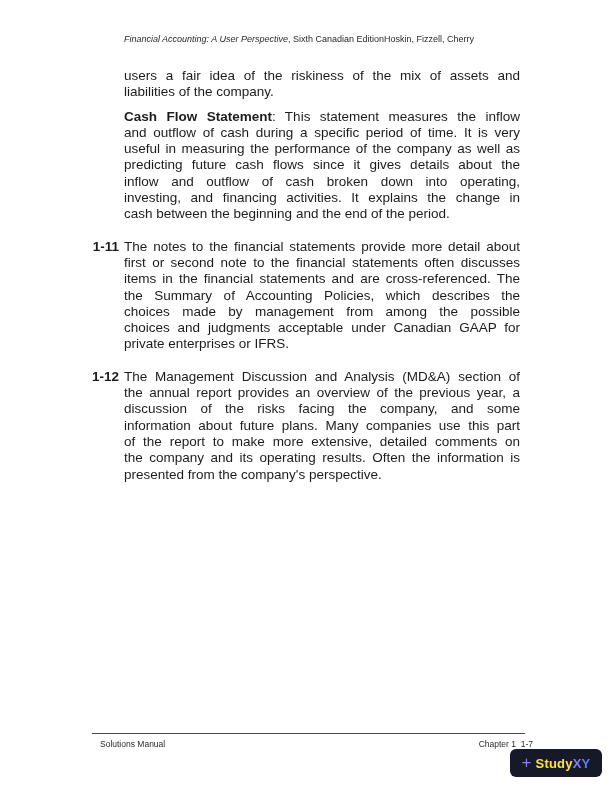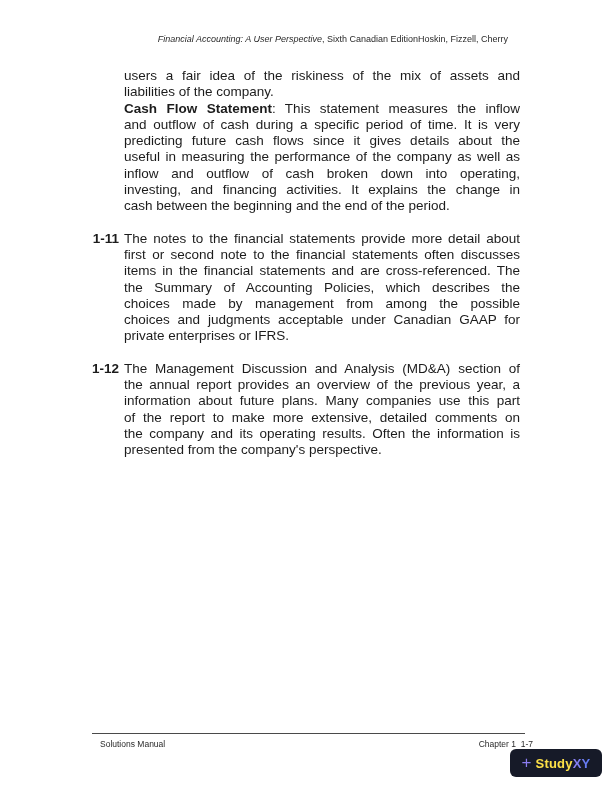--- a/index.html
+++ b/index.html
@@ -11,32 +11,32 @@
     position: relative;
     overflow: hidden;
   }
   .page {
     position: absolute; inset: 0;
     background: #ffffff;
   }
   
   .header {
     position: absolute; top: 34px; left: 90px; width: 418px;
-    display: flex; justify-content: flex-end; align-items: baseline;
+    display: flex; justify-content: center; align-items: baseline;
     font-size: 9px; color: #2a2a2a;
     white-space: nowrap;
   }
   .header .title-italic { font-style: italic; }
   
   .main {
     position: absolute; top: 68px; left: 124px; width: 396px;
     font-size: 13.5px; line-height: 16.3px;
   }
   .para { position: relative; }
-  .para.indent-gap { }
+  .para.indent-gap { margin-top: 8px; }
   .para.numbered { margin-top: 16px; }
   .num {
     position: absolute; left: -37px; top: 0; width: 32px;
     font-weight: 700;
     text-align: right;
   }
   .jl { text-align: justify; text-align-last: justify; text-justify: inter-word; }
   .jl-last { text-align: left; text-align-last: left; }
   .lead-bold { font-weight: 700; }
   
@@ -83,42 +83,43 @@
   <div class="main">
 
     <div class="para">
       <div class="jl">users a fair idea of the riskiness of the mix of assets and</div>
       <div class="jl-last">liabilities of the company.</div>
     </div>
 
     <div class="para indent-gap">
       <div class="jl"><span class="lead-bold">Cash Flow Statement</span><span>:  This statement measures the inflow</span></div>
       <div class="jl">and outflow of cash during a specific period of time. It is very</div>
+      <div class="jl">useful in measuring the performance of the company as well as</div>
       <div class="jl">predicting future cash flows since it gives details about the</div>
-      <div class="jl">useful in measuring the performance of the company as well as</div>
       <div class="jl">inflow and outflow of cash broken down into operating,</div>
       <div class="jl">investing, and financing activities. It explains the change in</div>
       <div class="jl-last">cash between the beginning and the end of the period.</div>
     </div>
 
     <div class="para numbered">
       <span class="num">1-11</span>
       <div class="jl">The notes to the financial statements provide more detail about</div>
       <div class="jl">first or second note to the financial statements often discusses</div>
       <div class="jl">items in the financial statements and are cross-referenced. The</div>
       <div class="jl">the Summary of Accounting Policies, which describes the</div>
       <div class="jl">choices made by management from among the possible</div>
       <div class="jl">choices and judgments acceptable under Canadian GAAP for</div>
       <div class="jl-last">private enterprises or IFRS.</div>
     </div>
 
     <div class="para numbered">
       <span class="num">1-12</span>
       <div class="jl">The Management Discussion and Analysis (MD&amp;A) section of</div>
       <div class="jl">the annual report provides an overview of the previous year, a</div>
+      <div class="jl">discussion of the risks facing the company, and some</div>
       <div class="jl">information about future plans.  Many companies use this part</div>
       <div class="jl">of the report to make more extensive, detailed comments on</div>
       <div class="jl">the company and its operating results. Often the information is</div>
       <div class="jl-last">presented from the company's perspective.</div>
     </div>
 
   </div>
 
   <div class="footer-rule"></div>
   <div class="footer">

